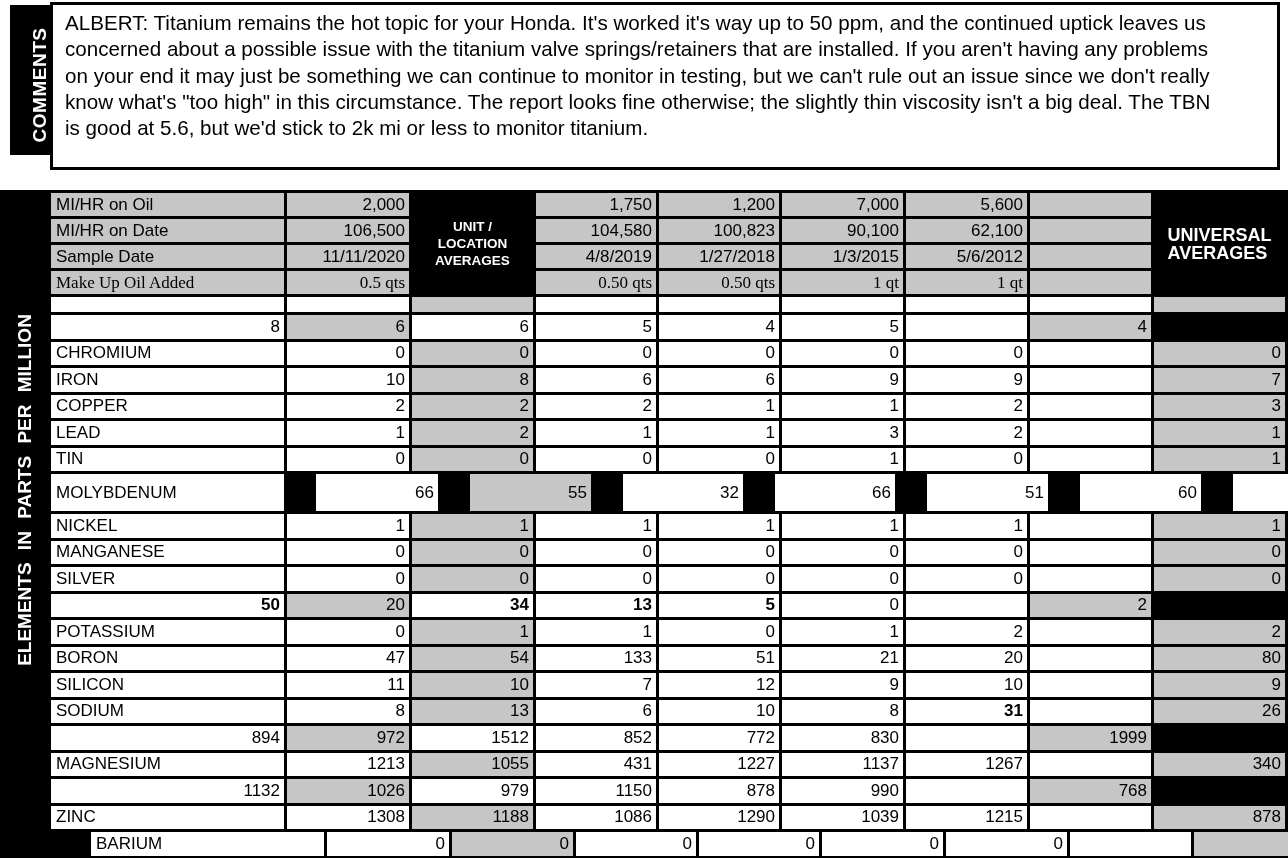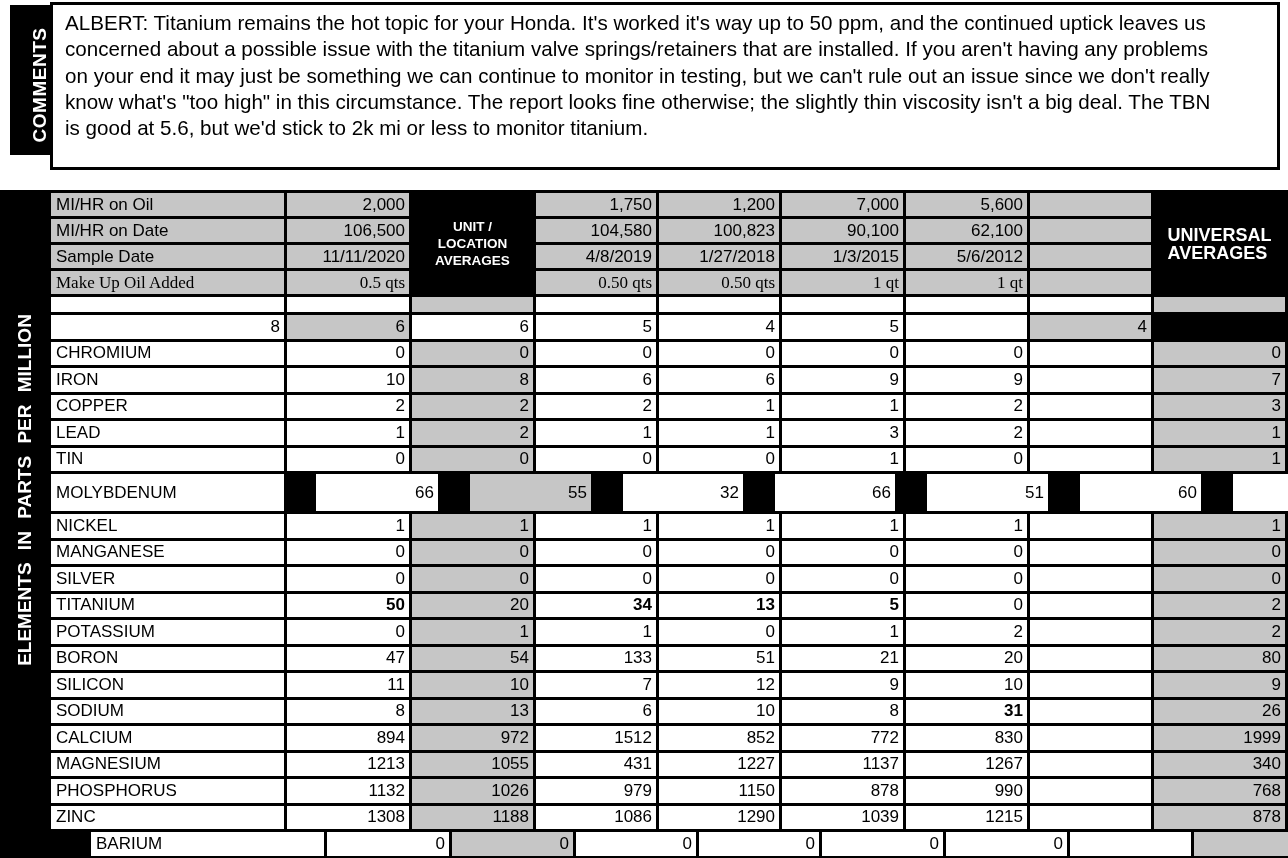--- a/index.html
+++ b/index.html
@@ -232,21 +232,20 @@
       <div class="cell white right">0</div>
       <div class="cell gray right">0</div>
       <div class="cell white right">0</div>
       <div class="cell white right">0</div>
       <div class="cell white right">0</div>
       <div class="cell white right">0</div>
       <div class="cell white"></div>
       <div class="cell gray right">0</div>
     </div>
     <div class="trow" style="height: 23.5px;">
-      <div class="cell white left">TITANIUM</div>
       <div class="cell white right b">50</div>
       <div class="cell gray right">20</div>
       <div class="cell white right b">34</div>
       <div class="cell white right b">13</div>
       <div class="cell white right b">5</div>
       <div class="cell white right">0</div>
       <div class="cell white"></div>
       <div class="cell gray right">2</div>
     </div>
     <div class="trow" style="height: 23.5px;">
@@ -287,21 +286,20 @@
       <div class="cell white right">8</div>
       <div class="cell gray right">13</div>
       <div class="cell white right">6</div>
       <div class="cell white right">10</div>
       <div class="cell white right">8</div>
       <div class="cell white right b">31</div>
       <div class="cell white"></div>
       <div class="cell gray right">26</div>
     </div>
     <div class="trow" style="height: 23.5px;">
-      <div class="cell white left">CALCIUM</div>
       <div class="cell white right">894</div>
       <div class="cell gray right">972</div>
       <div class="cell white right">1512</div>
       <div class="cell white right">852</div>
       <div class="cell white right">772</div>
       <div class="cell white right">830</div>
       <div class="cell white"></div>
       <div class="cell gray right">1999</div>
     </div>
     <div class="trow" style="height: 23.5px;">
@@ -309,21 +307,20 @@
       <div class="cell white right">1213</div>
       <div class="cell gray right">1055</div>
       <div class="cell white right">431</div>
       <div class="cell white right">1227</div>
       <div class="cell white right">1137</div>
       <div class="cell white right">1267</div>
       <div class="cell white"></div>
       <div class="cell gray right">340</div>
     </div>
     <div class="trow" style="height: 23.5px;">
-      <div class="cell white left">PHOSPHORUS</div>
       <div class="cell white right">1132</div>
       <div class="cell gray right">1026</div>
       <div class="cell white right">979</div>
       <div class="cell white right">1150</div>
       <div class="cell white right">878</div>
       <div class="cell white right">990</div>
       <div class="cell white"></div>
       <div class="cell gray right">768</div>
     </div>
     <div class="trow" style="height: 23.5px;">

